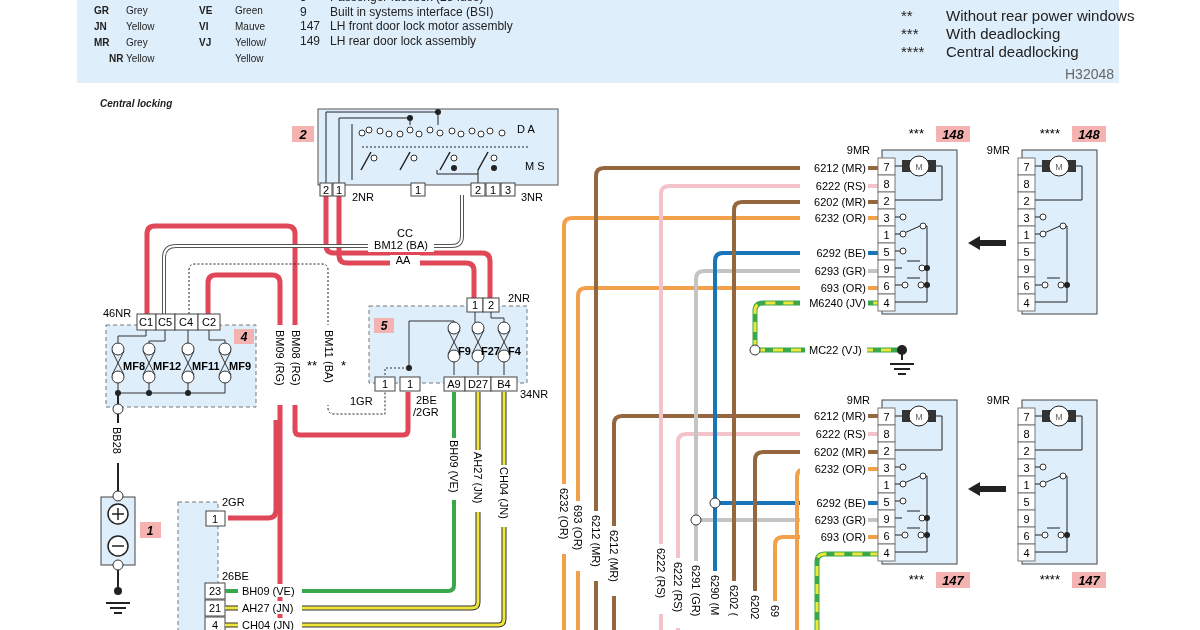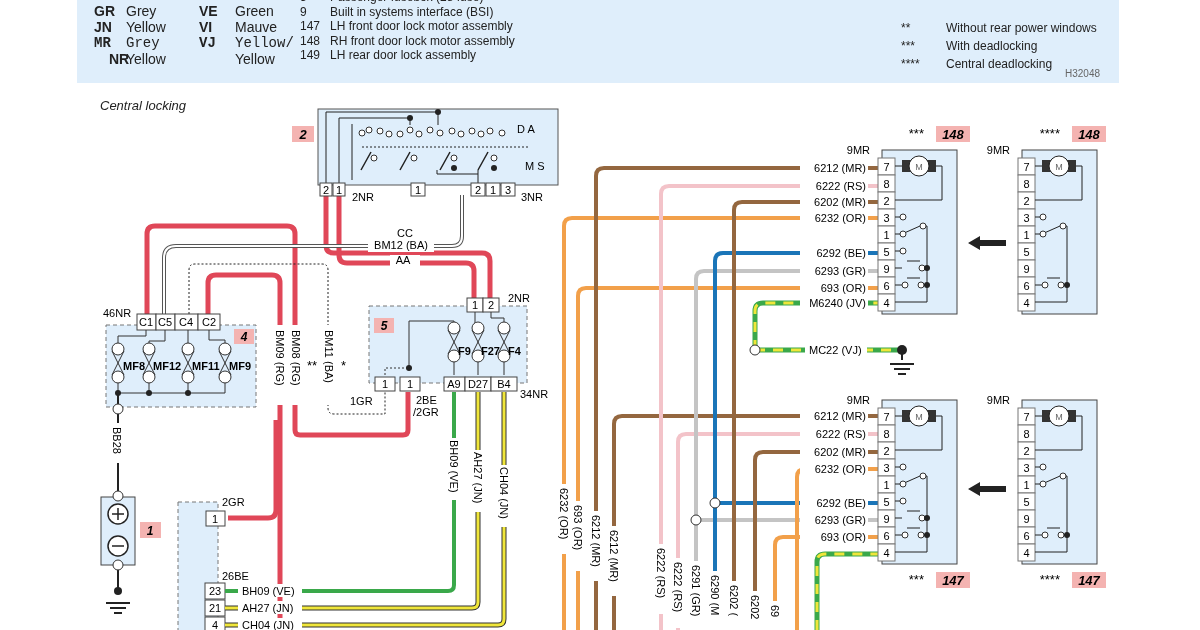--- a/index.html
+++ b/index.html
@@ -1,65 +1,64 @@
 <!DOCTYPE html>
 <html><head>
 <meta charset="utf-8">
 <style>
   html,body{margin:0;padding:0;background:#fff;}
   body{width:1200px;height:630px;overflow:hidden;position:relative;font-family:"Liberation Sans",sans-serif;color:#222;}
   #legend{position:absolute;left:77px;top:0;width:1042px;height:83px;background:#dfeefb;}
-  .lg{position:absolute;font-size:14px;line-height:16px;white-space:nowrap;}
+  .lg{position:absolute;font-size:10px;line-height:16px;white-space:nowrap;}
   .lg b{font-weight:bold;}
-  .ttl{position:absolute;left:100px;top:98px;font-size:13px;font-weight:normal;font-style:italic;}
+  .ttl{position:absolute;left:100px;top:98px;font-size:10px;font-weight:bold;font-style:italic;}
   svg{position:absolute;left:0;top:0;}
   svg text{font-family:"Liberation Sans",sans-serif;}
 </style>
 </head>
 <body>
 
 <div id="legend">
   <div class="lg" style="left:17px;top:3px;width:300px;">
     <div style="position:relative;height:16px;">
         <b style="position:absolute;left:0">GR</b>
         <span style="position:absolute;left:32px">Grey</span>
         <b style="position:absolute;left:105px">VE</b>
         <span style="position:absolute;left:141px">Green</span>
       </div>
     <div style="position:relative;height:16px;">
         <b style="position:absolute;left:0">JN</b>
         <span style="position:absolute;left:32px">Yellow</span>
         <b style="position:absolute;left:105px">VI</b>
         <span style="position:absolute;left:141px">Mauve</span>
       </div>
-    <div style="position:relative;height:16px;font-family:Liberation Mono, monospace;">
+    <div style="position:relative;height:16px;">
         <b style="position:absolute;left:0">MR</b>
         <span style="position:absolute;left:32px">Grey</span>
         <b style="position:absolute;left:105px">VJ</b>
         <span style="position:absolute;left:141px">Yellow/</span>
       </div>
     <div style="position:relative;height:16px;">
         <b style="position:absolute;left:15px">NR</b>
         <span style="position:absolute;left:32px">Yellow</span>
         <span style="position:absolute;left:141px">Yellow</span>
       </div>
   </div>
   <div class="lg" style="left:223px;top:-10px;font-size:12px;line-height:14.5px;">
     <div><span style="display:inline-block;width:30px">5</span><span>Passenger fusebox (28 fuse)</span></div>
     <div><span style="display:inline-block;width:30px">9</span><span>Built in systems interface (BSI)</span></div>
     <div><span style="display:inline-block;width:30px">147</span><span>LH front door lock motor assembly</span></div>
-    <div><span style="display:inline-block;width:30px">148</span><span>RH front door lock motor assembly</span></div>
     <div><span style="display:inline-block;width:30px">149</span><span>LH rear door lock assembly</span></div>
   </div>
-  <div class="lg" style="left:824px;top:7px;font-size:12px;line-height:18px;margin-top:12px;">
+  <div class="lg" style="left:824px;top:7px;font-size:15px;line-height:18px;">
     <div><span style="display:inline-block;width:45px">**</span><span>Without rear power windows</span></div>
     <div><span style="display:inline-block;width:45px">***</span><span>With deadlocking</span></div>
     <div><span style="display:inline-block;width:45px">****</span><span>Central deadlocking</span></div>
   </div>
-  <div class="lg" style="left:988px;top:66px;font-size:10px;color:#666;text-align:right;">H32048</div>
+  <div class="lg" style="left:988px;top:66px;font-size:14px;color:#666;text-align:right;">H32048</div>
 </div>
 
 <div class="ttl">Central locking</div>
 
 <svg width="1200" height="630" viewBox="0 0 1200 630">
   <defs>
     <g id="fz">
         <circle cx="0" cy="-14" r="6" fill="#fff" stroke="#333" stroke-width="1"></circle>
         <circle cx="0" cy="14" r="6" fill="#fff" stroke="#333" stroke-width="1"></circle>
         <path d="M-6,-12 L6,12 M6,-12 L-6,12" stroke="#333" stroke-width="1" fill="none"></path>

